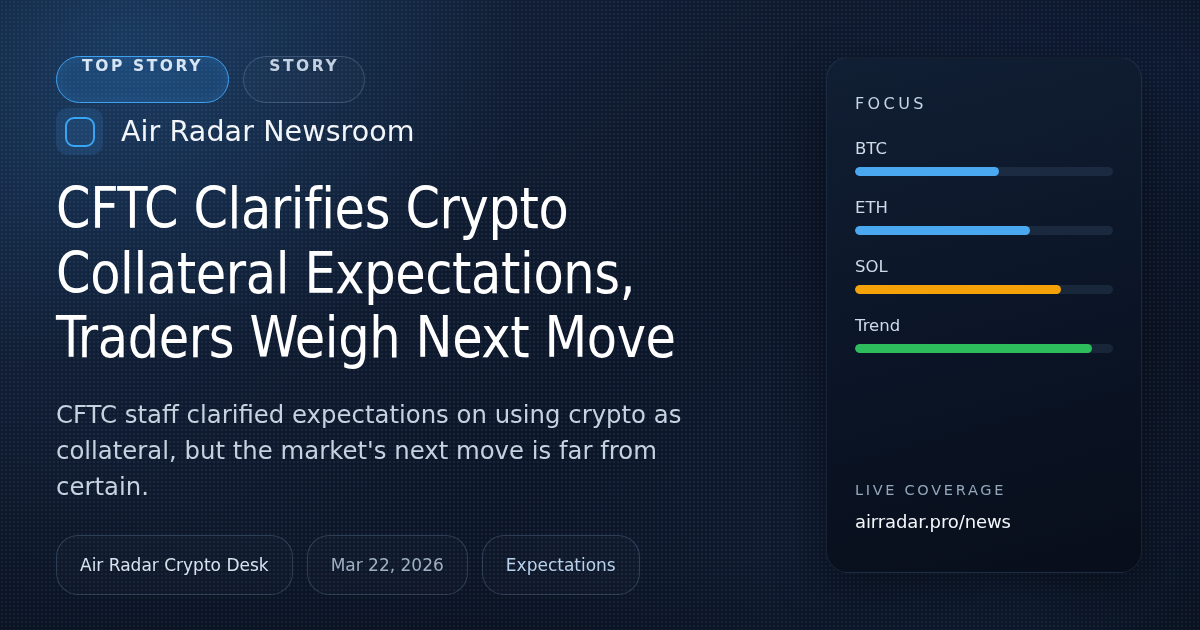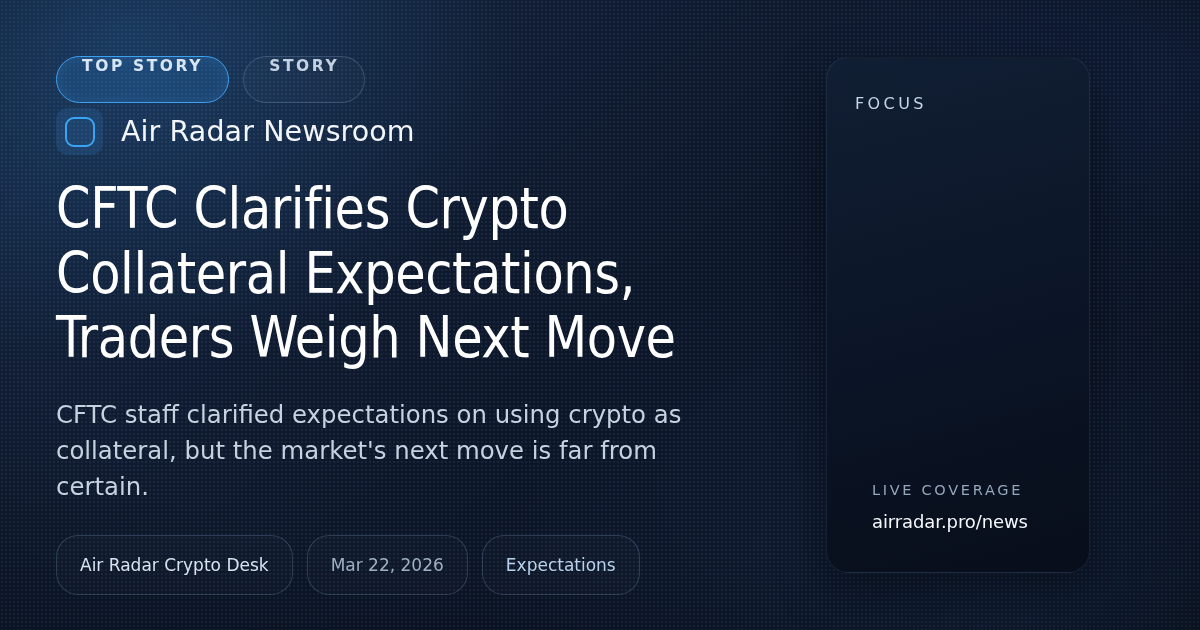--- a/index.html
+++ b/index.html
@@ -100,21 +100,21 @@
     border:1.3px solid rgba(140,172,208,0.24);
     white-space:nowrap;
   }
   .chip-author { color:#d8e3ef; }
   .chip-date   { color:#9fb0c4; }
   .chip-source { color:#b9d2ec; }
 
   
   #panel {
     position:absolute; left:826px; top:57px;
-    width:264px; height:516px;
+    width:316px; height:516px;
     border-radius:22px;
     background:linear-gradient(165deg, rgba(17,31,52,0.96) 0%, rgba(11,21,38,0.97) 55%, rgba(8,14,26,0.98) 100%);
     border:1px solid rgba(120,160,205,0.12);
     box-shadow:0 18px 50px rgba(0,0,0,0.40);
     padding:36px 28px 0 28px;
     display:flex; flex-direction:column;
   }
   #focus-title {
     font-size:16px; letter-spacing:3.4px; color:#c6d6e8; font-weight:400;
   }
@@ -125,21 +125,21 @@
     font-size:16.5px; color:#cfdbe8; margin-bottom:9px; font-weight:400;
   }
   .track {
     position:relative;
     height:9px; border-radius:5px;
     background:rgba(125,160,200,0.13);
     overflow:hidden;
   }
   .fill { position:absolute; left:0; top:0; height:100%; border-radius:5px; }
 
-  #panel-footer { margin-top:auto; padding-bottom:40px;margin-left:17px; }
+  #panel-footer { margin-top:auto; padding-bottom:40px; }
   #live-label {
     font-size:14.5px; letter-spacing:2.7px; color:#95a7bb; font-weight:400;
   }
   #site-url {
     margin-top:13px;
     font-size:18px; color:#f4f8fc; font-weight:400; letter-spacing:-0.1px;
   }
 </style>
 </head>
 <body>
@@ -179,19 +179,50 @@
       </div>
       <div class="chip chip-source">
         <span>Expectations</span>
       </div>
     </div>
   </div>
 
   <div id="panel">
     <div id="focus-title">FOCUS</div>
 
+    <div id="metrics">
+
+      <div class="metric">
+        <div class="metric-label">BTC</div>
+        <div class="track">
+          <div class="fill" style="width: 56%; background: rgb(74, 168, 240);"></div>
+        </div>
+      </div>
+
+      <div class="metric">
+        <div class="metric-label">ETH</div>
+        <div class="track">
+          <div class="fill" style="width: 68%; background: rgb(74, 168, 240);"></div>
+        </div>
+      </div>
+
+      <div class="metric">
+        <div class="metric-label">SOL</div>
+        <div class="track">
+          <div class="fill" style="width: 80%; background: rgb(245, 162, 9);"></div>
+        </div>
+      </div>
+
+      <div class="metric">
+        <div class="metric-label">Trend</div>
+        <div class="track">
+          <div class="fill" style="width: 92%; background: rgb(46, 189, 92);"></div>
+        </div>
+      </div>
+
+    </div>
 
     <div id="panel-footer">
       <div id="live-label">LIVE COVERAGE</div>
       <div id="site-url">airradar.pro/news</div>
     </div>
   </div>
 </div>
 
 </body></html>

